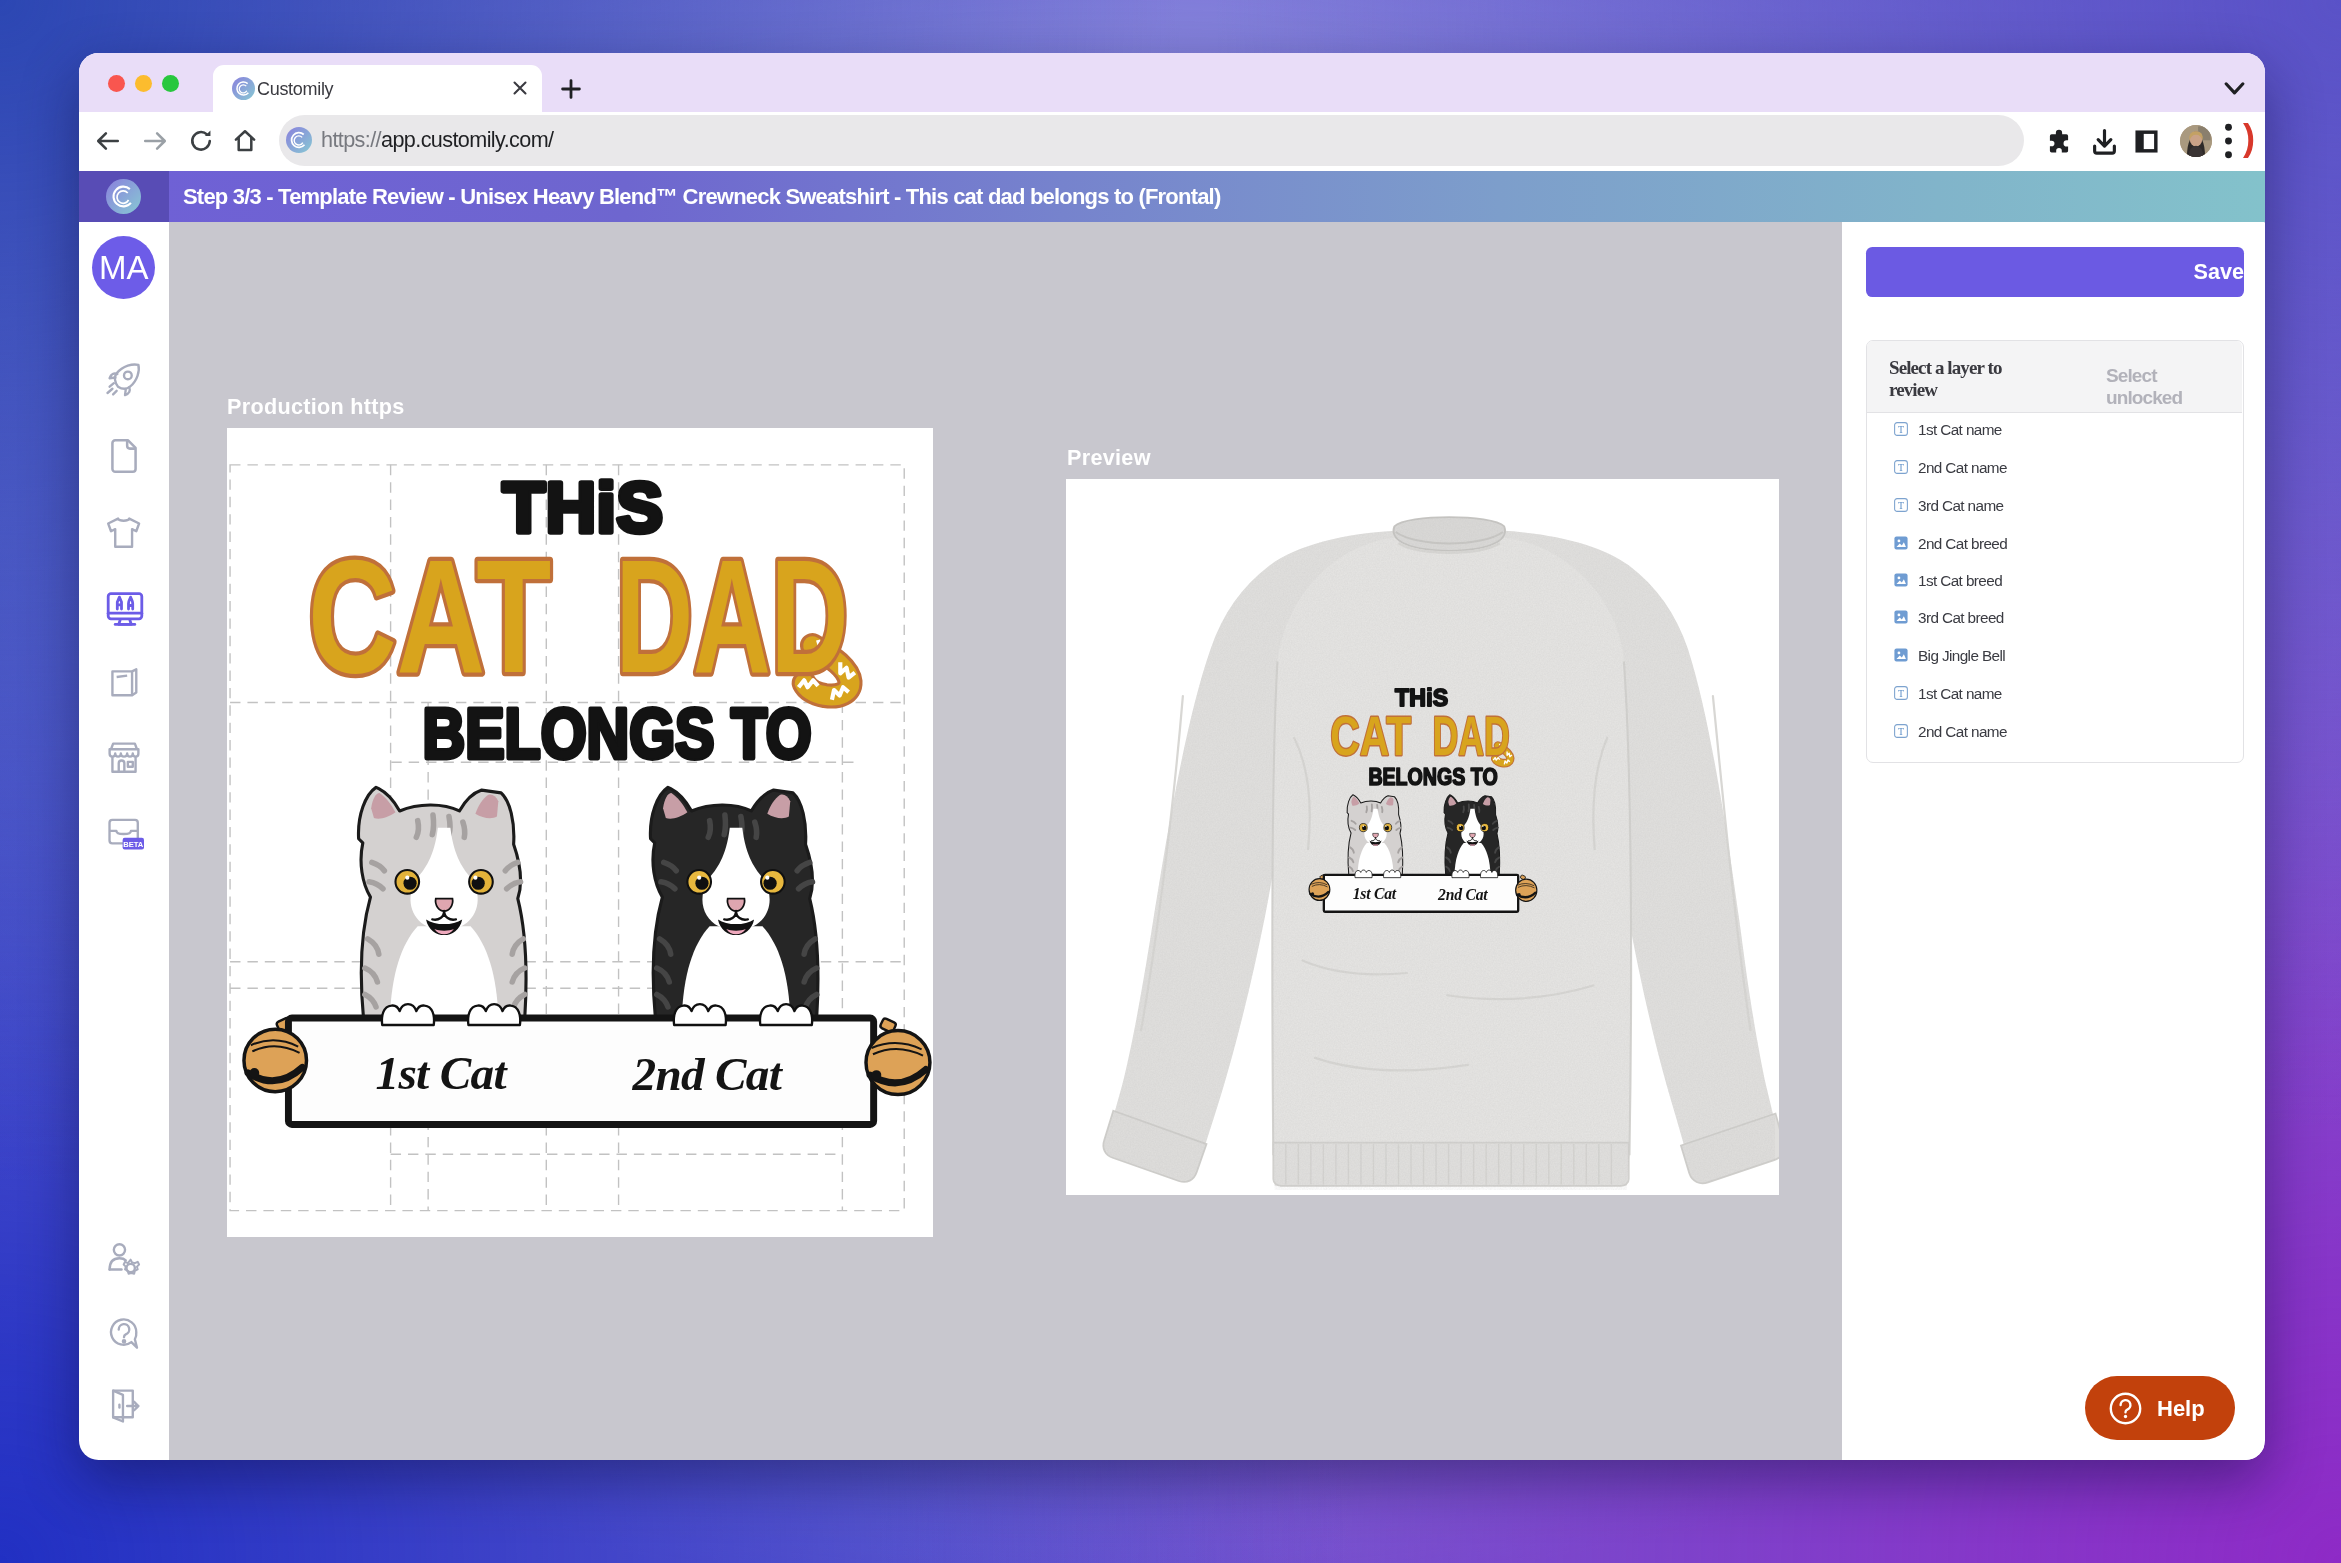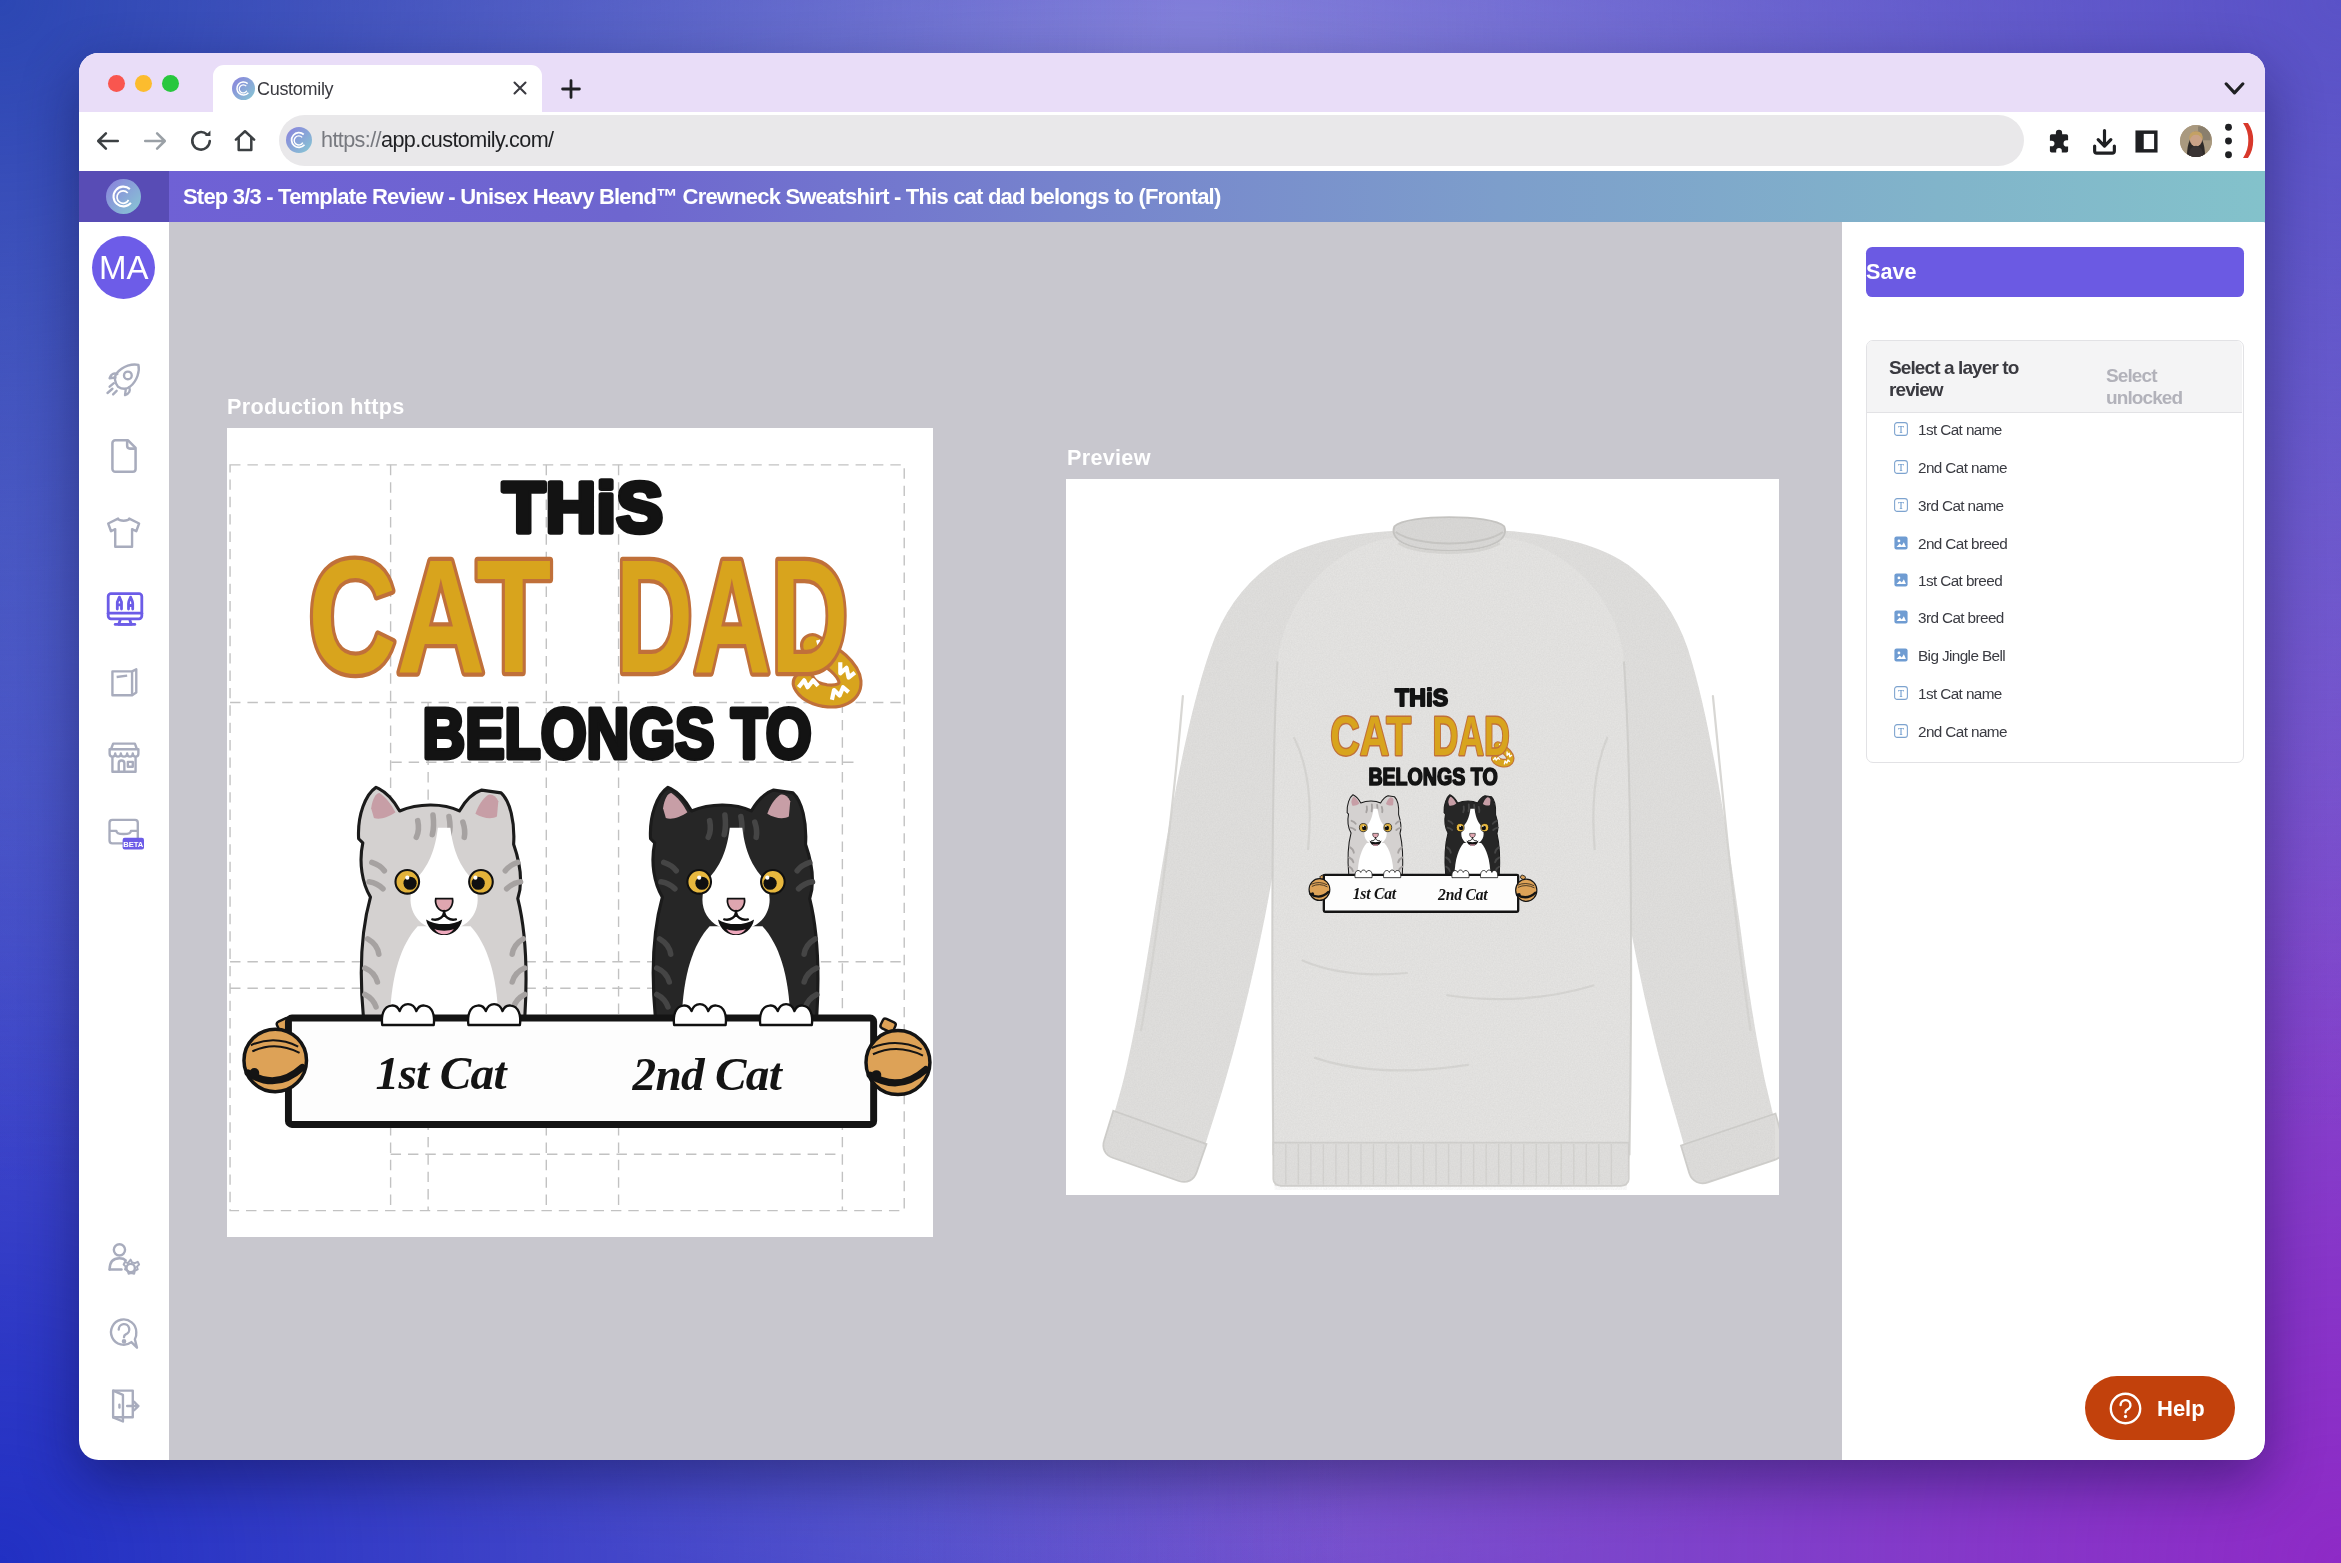--- a/index.html
+++ b/index.html
@@ -46,24 +46,24 @@
   
   #main{left:90px;top:169px;width:1674px;height:1238px;background:#c8c7ce;}
   .arealabel{font-size:21.6px;font-weight:bold;color:#fff;letter-spacing:0.3px;}
   #prodlabel{left:58px;top:172px;}
   #prodbox{left:58px;top:206px;width:706px;height:809px;background:#fff;}
   #prevlabel{left:898px;top:223px;}
   #prevbox{left:897px;top:257px;width:713px;height:716px;background:#fff;}
   
   #rightpanel{left:1763px;top:169px;width:422px;height:1238px;background:#fff;}
   #save{left:24px;top:25px;width:378px;height:50px;border-radius:6.3px;background:#6b5ae3;
-        color:#fff;font-size:21.6px;font-weight:bold;text-align:left;line-height:50px;}
+        color:#fff;font-size:21.6px;font-weight:bold;text-align:right;line-height:50px;}
   #card{left:24px;top:118px;width:378px;height:423px;border:1.4px solid #e2e2e5;border-radius:7px;background:#fff;box-sizing:border-box;}
   #cardhead{left:0;top:0;width:375px;height:71px;background:#f4f4f5;border-bottom:1.4px solid #e2e2e5;border-radius:5.6px 5.6px 0 0;}
-  #ch1{left:22px;top:16px;font-size:19px;font-weight:600;color:#3a3a40;line-height:21.6px;letter-spacing:-0.9px;}
+  #ch1{left:22px;top:16px;font-size:19px;font-weight:600;color:#3a3a40;line-height:21.6px;letter-spacing:-0.9px;font-family:Liberation Serif, serif;}
   #ch2{left:239px;top:24px;font-size:19px;font-weight:600;color:#b2b2ba;line-height:21.6px;letter-spacing:-0.9px;}
   .row{left:0;height:38px;width:373px;}
   .rowic{left:27px;top:4.9px;width:14px;height:14px;}
   .rowtxt{left:51px;top:3.5px;font-size:15.3px;color:#3a3b42;letter-spacing:-0.6px;}
   #help{left:243px;top:1154px;width:150px;height:64px;border-radius:33px;background:#c2410c;color:#fff;}
   #helptxt{left:72px;top:20px;font-size:22px;font-weight:bold;}
 </style>
 </head>
 <body>
 <svg width="0" height="0" style="position:absolute">

